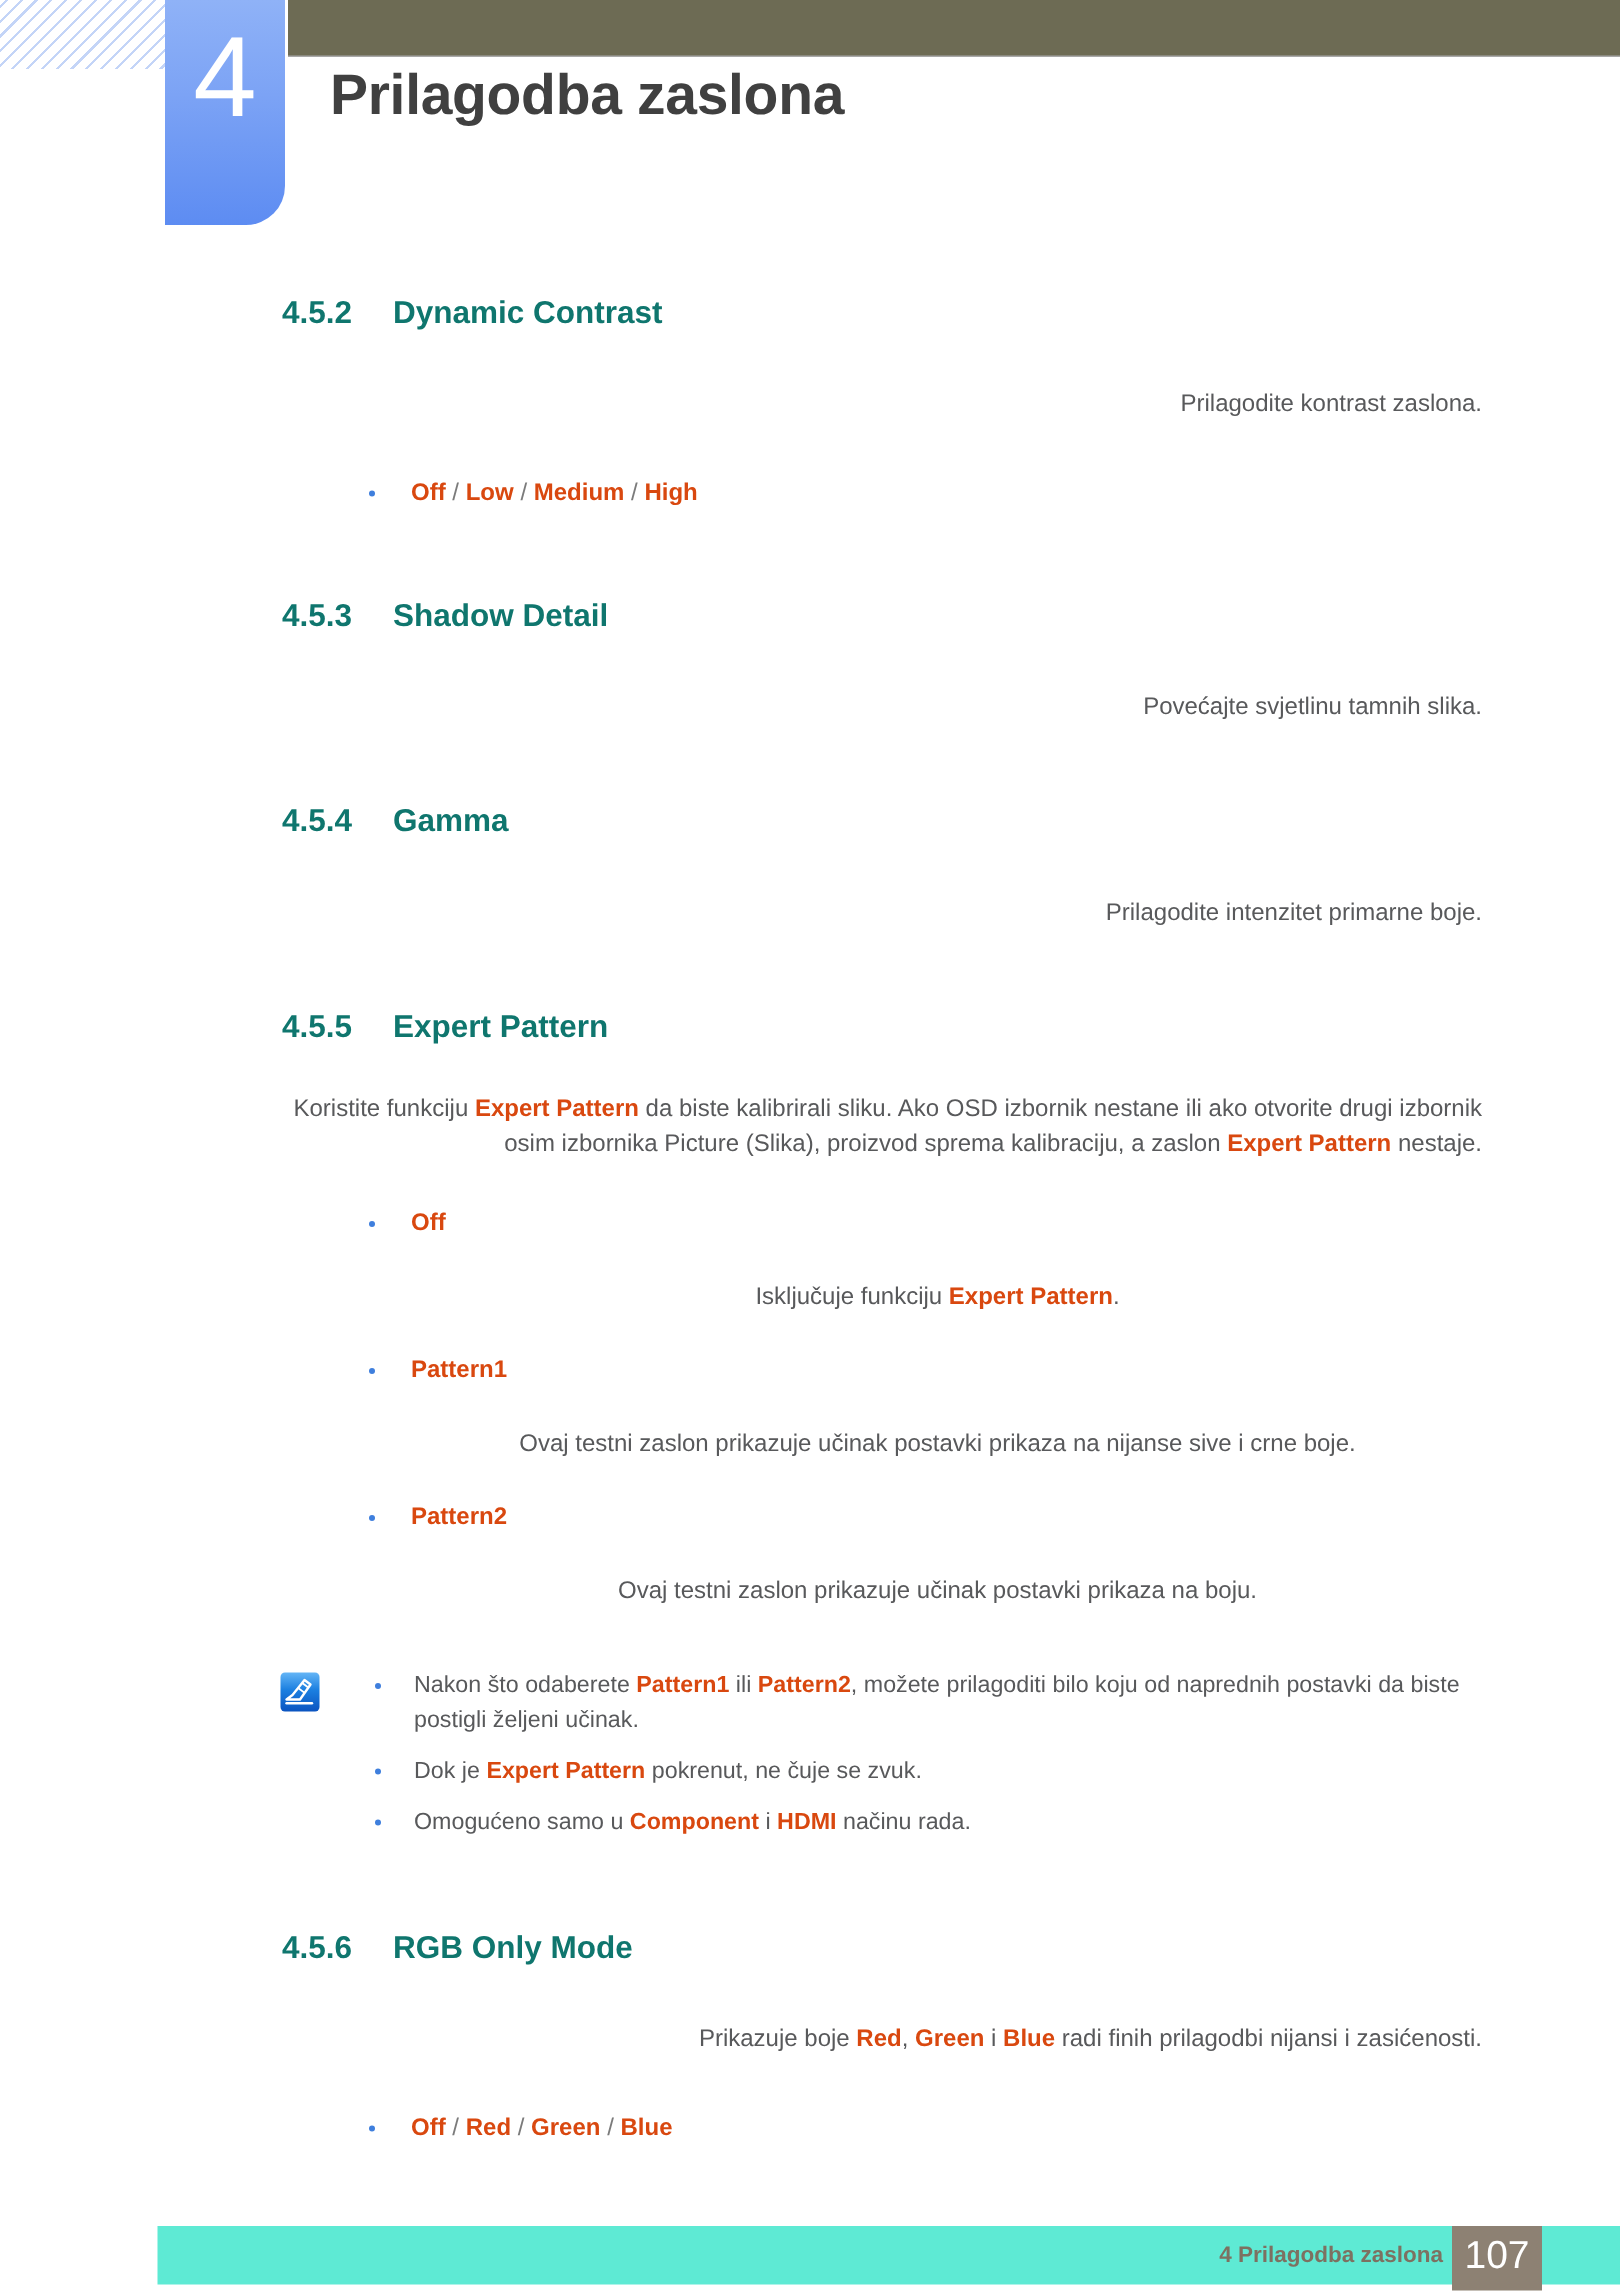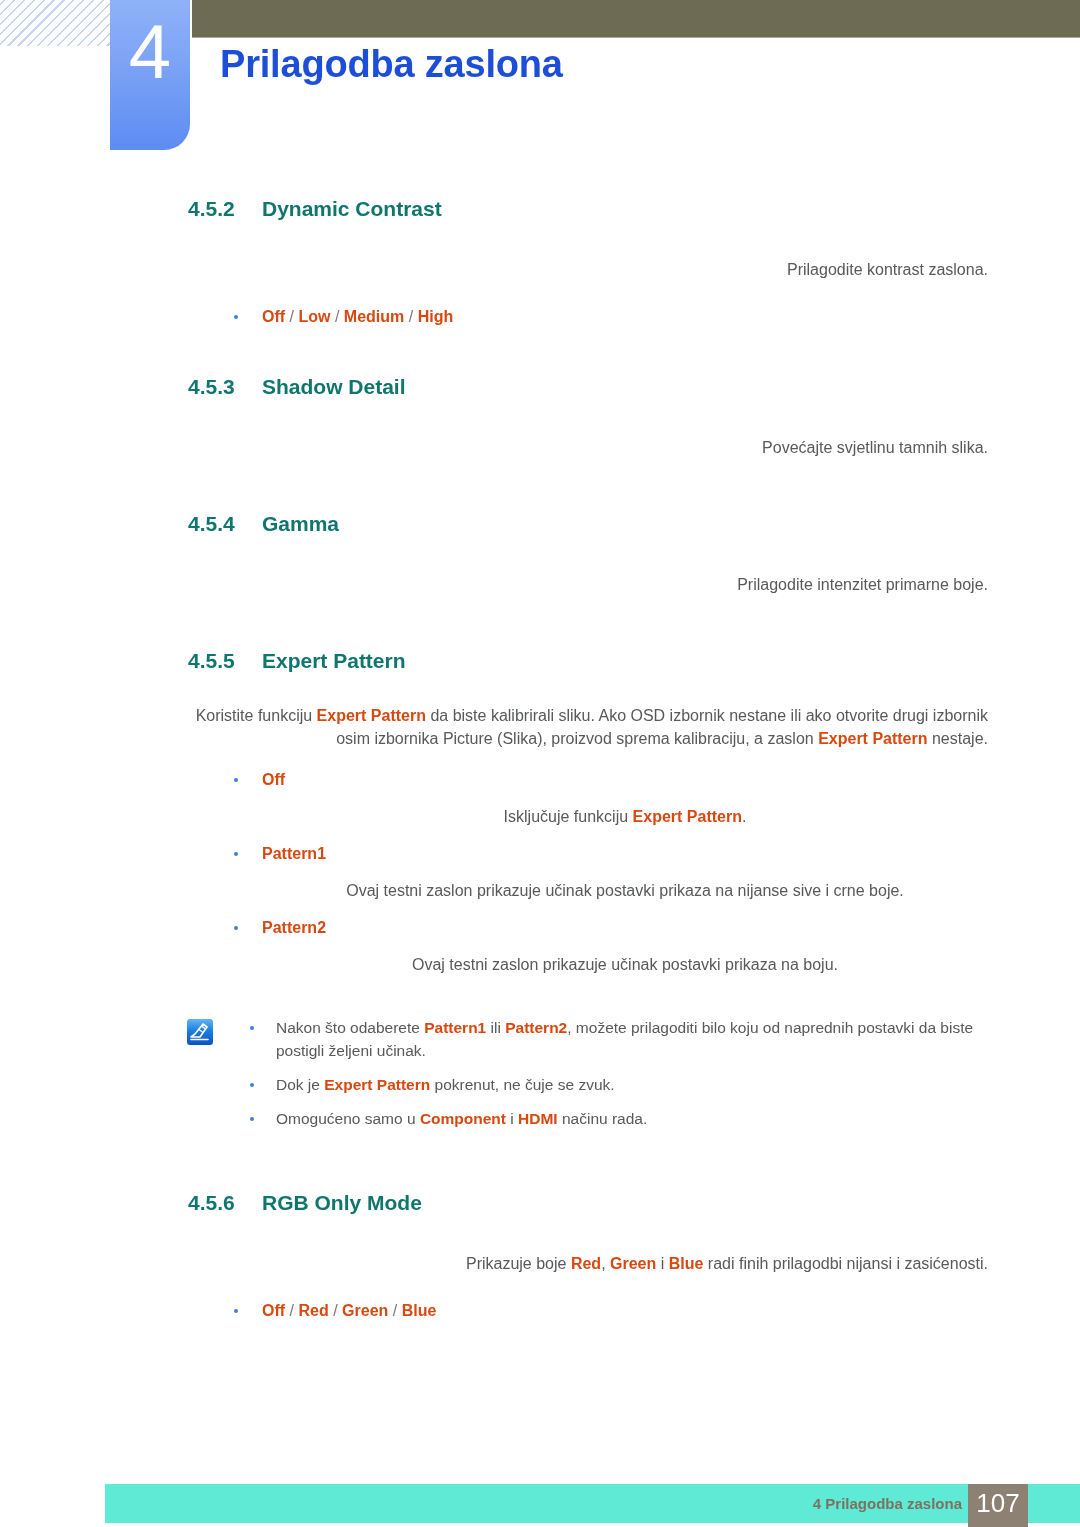--- a/index.html
+++ b/index.html
@@ -51,21 +51,21 @@
     font-weight: 400;
     color: #ffffff;
     font-family: "Liberation Sans", sans-serif;
   }
   .chapter-title {
     position: absolute;
     left: 220px; top: 42px;
     font-size: 38px;
     line-height: 44px;
     font-weight: 700;
-    color: #1d4ed8;
+    color: #404040;
     letter-spacing: -.2px;
     white-space: nowrap;
   }
 
   
   .content {
     position: absolute;
     left: 188px; top: 196px;
     width: 800px;
   }
@@ -95,21 +95,21 @@
   .sp-40 { height: 40px; }
   .sp-46 { height: 46px; }
   .sp-52 { height: 52px; }
   .sp-60 { height: 60px; }
   .sp-14 { height: 14px; }
   .sp-18 { height: 18px; }
 
   
   ul.bul {
     list-style: none;
-    margin: 0;
+    margin: 12px;
     padding: 0;
   }
   ul.bul > li {
     position: relative;
     padding-left: 74px;
     font-size: 16px;
     line-height: 23px;
     margin: 0;
   }
   ul.bul > li::before {

